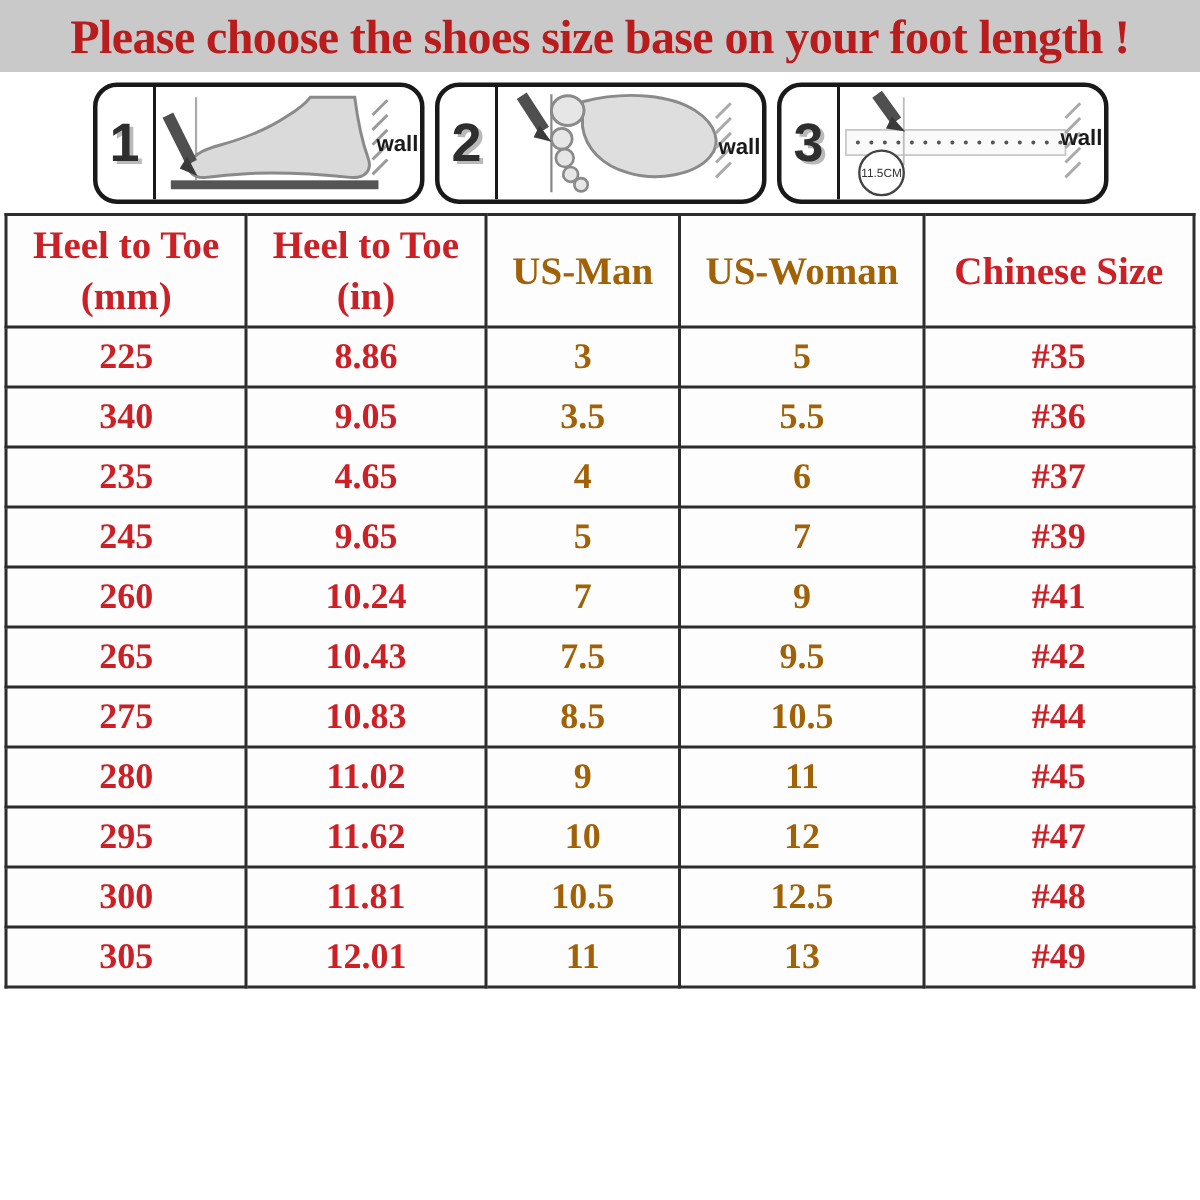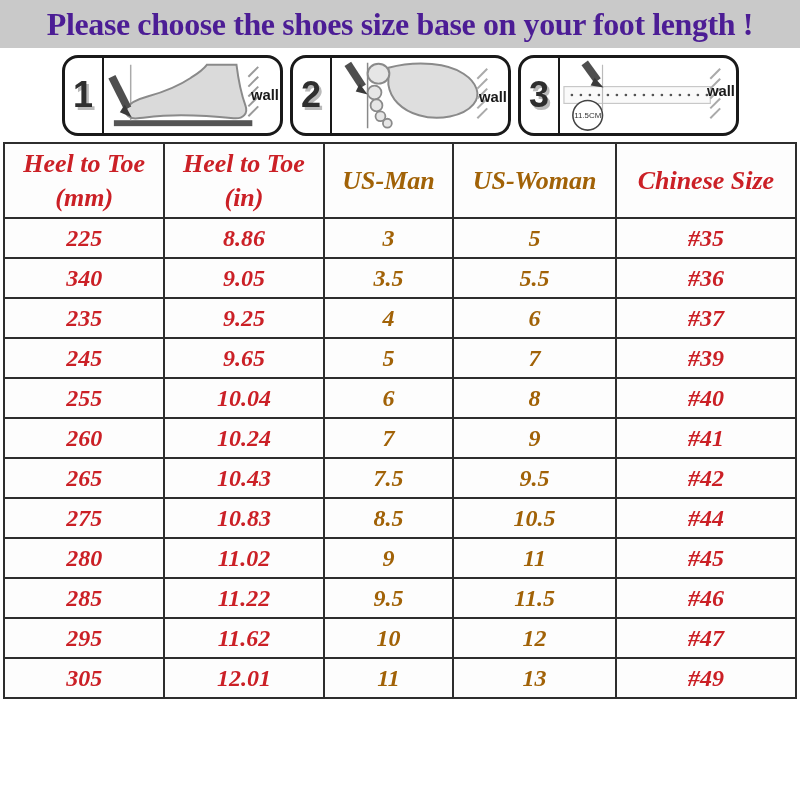--- a/index.html
+++ b/index.html
@@ -7,21 +7,21 @@
     width:800px; height:800px; overflow:hidden;
     background:#ffffff;
     font-family:"Liberation Serif", serif;
   }
   
   .title-bar {
     height:48px; background:#c9c9c9;
     display:flex; align-items:center; justify-content:center;
   }
   .title-text {
-    font-size:32px; font-weight:bold; color:#4c1d95;
+    font-size:32px; font-weight:bold; color:#b91c1c;
     letter-spacing:-0.4px; white-space:nowrap;
   }
   
   .diagram-strip {
     height:94px; display:flex; align-items:center; justify-content:center;
     gap:7px; background:#ffffff;
   }
   .panel {
     width:221px; height:81px; box-sizing:border-box;
     border:3px solid #191919; border-radius:16px;
@@ -32,21 +32,21 @@
     display:flex; align-items:center; justify-content:center;
   }
   .num {
     font-family:"Liberation Sans", sans-serif;
     font-size:36px; font-weight:bold; color:#2e2e2e;
     text-shadow:2.5px 2.5px 0 #b9b9b9; line-height:1;
   }
   .illus { flex:1; }
   .illus svg { width:100%; height:100%; display:block; }
   
-  .table-wrap { padding:0 3px 5px 3px;font-style:italic; }
+  .table-wrap { padding:0 3px 5px 3px; }
   table.size-table {
     width:100%; border-collapse:collapse; table-layout:fixed;
     background:#fdfdfd;
   }
   .size-table th, .size-table td {
     border:2.5px solid #2d2d2d; text-align:center;
     vertical-align:middle; padding:0;
   }
   .size-table thead tr { height:75px; }
   .size-table tbody tr { height:40px; }
@@ -194,40 +194,33 @@
         </tr>
         <tr>
           <td class="red">340</td>
           <td class="red">9.05</td>
           <td class="black">3.5</td>
           <td class="black">5.5</td>
           <td class="red">#36</td>
         </tr>
         <tr>
           <td class="red">235</td>
-          <td class="red">9.25</td>
+          <td class="red">4.65</td>
           <td class="black">4</td>
           <td class="black">6</td>
           <td class="red">#37</td>
         </tr>
         <tr>
           <td class="red">245</td>
           <td class="red">9.65</td>
           <td class="black">5</td>
           <td class="black">7</td>
           <td class="red">#39</td>
         </tr>
         <tr>
-          <td class="red">255</td>
-          <td class="red">10.04</td>
-          <td class="black">6</td>
-          <td class="black">8</td>
-          <td class="red">#40</td>
-        </tr>
-        <tr>
           <td class="red">260</td>
           <td class="red">10.24</td>
           <td class="black">7</td>
           <td class="black">9</td>
           <td class="red">#41</td>
         </tr>
         <tr>
           <td class="red">265</td>
           <td class="red">10.43</td>
           <td class="black">7.5</td>
@@ -242,34 +235,34 @@
           <td class="red">#44</td>
         </tr>
         <tr>
           <td class="red">280</td>
           <td class="red">11.02</td>
           <td class="black">9</td>
           <td class="black">11</td>
           <td class="red">#45</td>
         </tr>
         <tr>
-          <td class="red">285</td>
-          <td class="red">11.22</td>
-          <td class="black">9.5</td>
-          <td class="black">11.5</td>
-          <td class="red">#46</td>
-        </tr>
-        <tr>
           <td class="red">295</td>
           <td class="red">11.62</td>
           <td class="black">10</td>
           <td class="black">12</td>
           <td class="red">#47</td>
         </tr>
         <tr>
+          <td class="red">300</td>
+          <td class="red">11.81</td>
+          <td class="black">10.5</td>
+          <td class="black">12.5</td>
+          <td class="red">#48</td>
+        </tr>
+        <tr>
           <td class="red">305</td>
           <td class="red">12.01</td>
           <td class="black">11</td>
           <td class="black">13</td>
           <td class="red">#49</td>
         </tr>
       </tbody>
   </table>
 </div>
 

